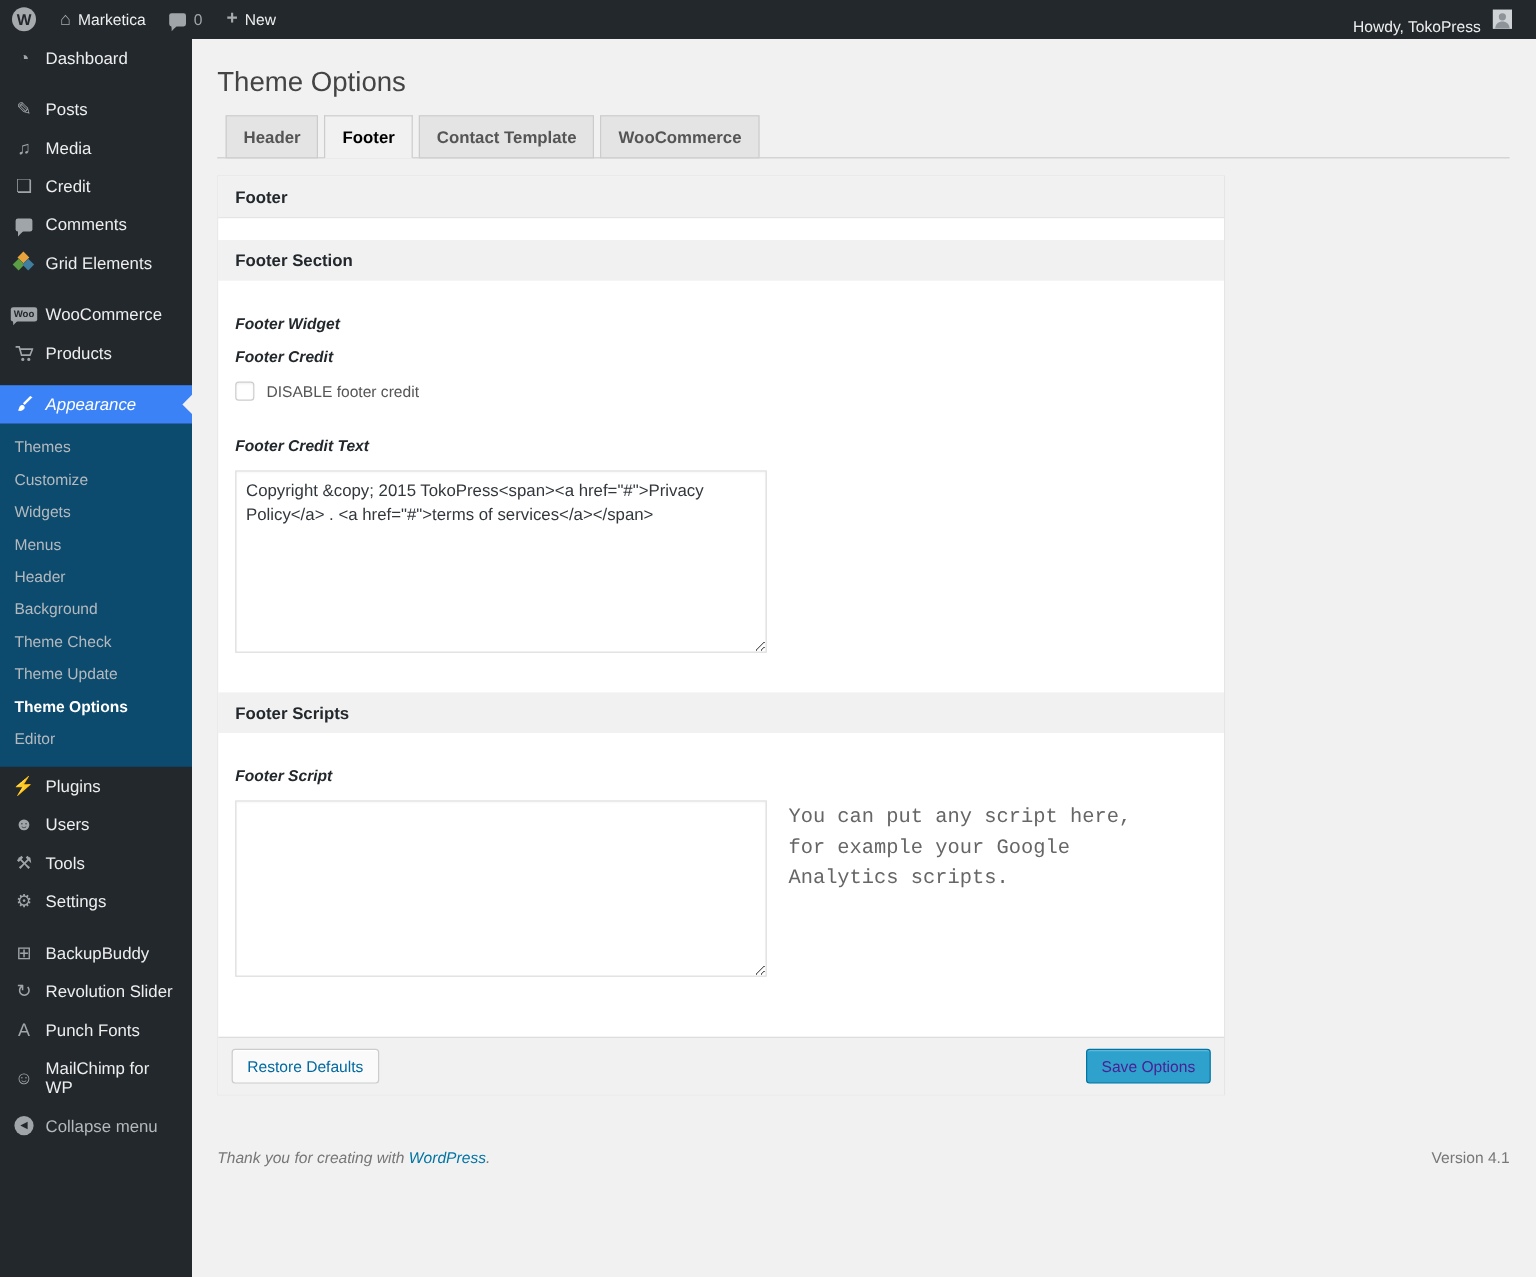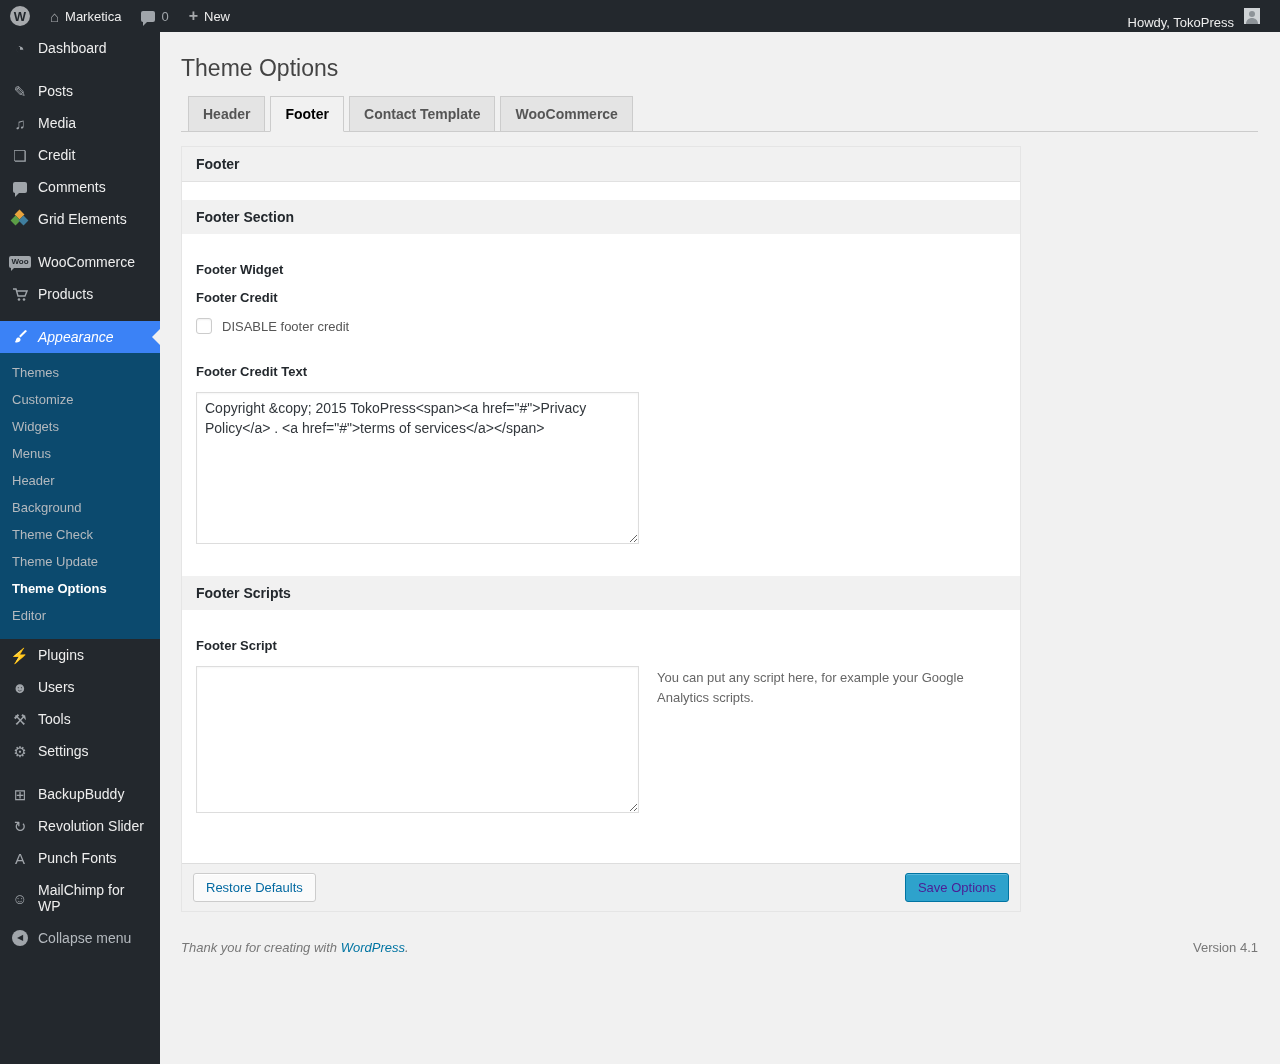--- a/index.html
+++ b/index.html
@@ -109,59 +109,59 @@
   }
   
   .panel { width:840px; margin-top:14px; background:#fff; border:1px solid #e5e5e5; }
   .panel-title, .section-head {
     background:#f1f1f1; font-size:14px; font-weight:bold; color:#23282d;
     padding:9px 14px;
   }
   .panel-title { border-bottom:1px solid #e1e1e1; }
   .panel-gap { height:18px; background:#fff; }
   .section-body { padding:28px 14px 4px; background:#fff; }
-  .field-label { font-size:13px; font-weight:bold; color:#23282d; margin-bottom:13px; }
+  .field-label { font-size:13px; font-weight:bold; color:#23282d; margin-bottom:13px;font-style:italic; }
   .checkbox-row { display:flex; align-items:center; gap:10px; margin:0 0 30px; }
   .checkbox-row input[type=checkbox] {
     appearance:none; -webkit-appearance:none;
     width:16px; height:16px; border:1px solid #ccc; border-radius:3px;
     background:#fff; cursor:pointer;
     box-shadow:inset 0 1px 2px rgba(0,0,0,.06);
   }
   .checkbox-label { font-size:13px; color:#555; }
   textarea {
     width:443px; border:1px solid #ddd; background:#fff;
     font-family:"Liberation Sans", sans-serif; font-size:14px; color:#32373c;
     padding:6px 8px; line-height:1.4; resize:both;
     box-shadow:inset 0 1px 2px rgba(0,0,0,.04); outline:none;
   }
   .credit-textarea { height:152px; margin-bottom:24px; }
   .script-row { display:flex; align-items:flex-start; }
   .script-textarea { height:147px; }
-  .script-help { margin-left:18px; width:312px; font-size:13px; color:#666; line-height:1.5; padding-top:2px; }
+  .script-help { margin-left:18px; width:312px; font-size:17px; color:#666; line-height:1.5; padding-top:2px;font-family:Liberation Mono, monospace; }
   .body-scripts { padding-bottom:50px; }
   .panel-footer {
     background:#f1f1f1; border-top:1px solid #ddd;
     padding:9px 11px; display:flex; justify-content:space-between; align-items:center;
   }
   .btn {
     font-size:13px; border-radius:3px; padding:6px 12px; cursor:pointer;
     font-family:"Liberation Sans", sans-serif;
   }
   .btn-secondary {
     background:#fafafa; border:1px solid #ccc; color:#0369a1;
     box-shadow:inset 0 1px 0 #fff;
   }
   .btn-primary {
     background:#2ea2cc; border:1px solid #0074a2; color:#4c1d95;
     box-shadow:inset 0 1px 0 rgba(120,200,230,.6);
   }
   
   .page-footer {
-    margin-top:28px; display:flex; justify-content:space-between; align-items:center;
+    margin-top:44px; display:flex; justify-content:space-between; align-items:center;
     font-size:13px; color:#777;
   }
   .thanks { font-style:italic; }
   .thanks a { color:#0074a2; text-decoration:none; font-style:italic; }
   .version { color:#777; }
   svg { display:block; }
 </style>
 </head>
 <body>
 

